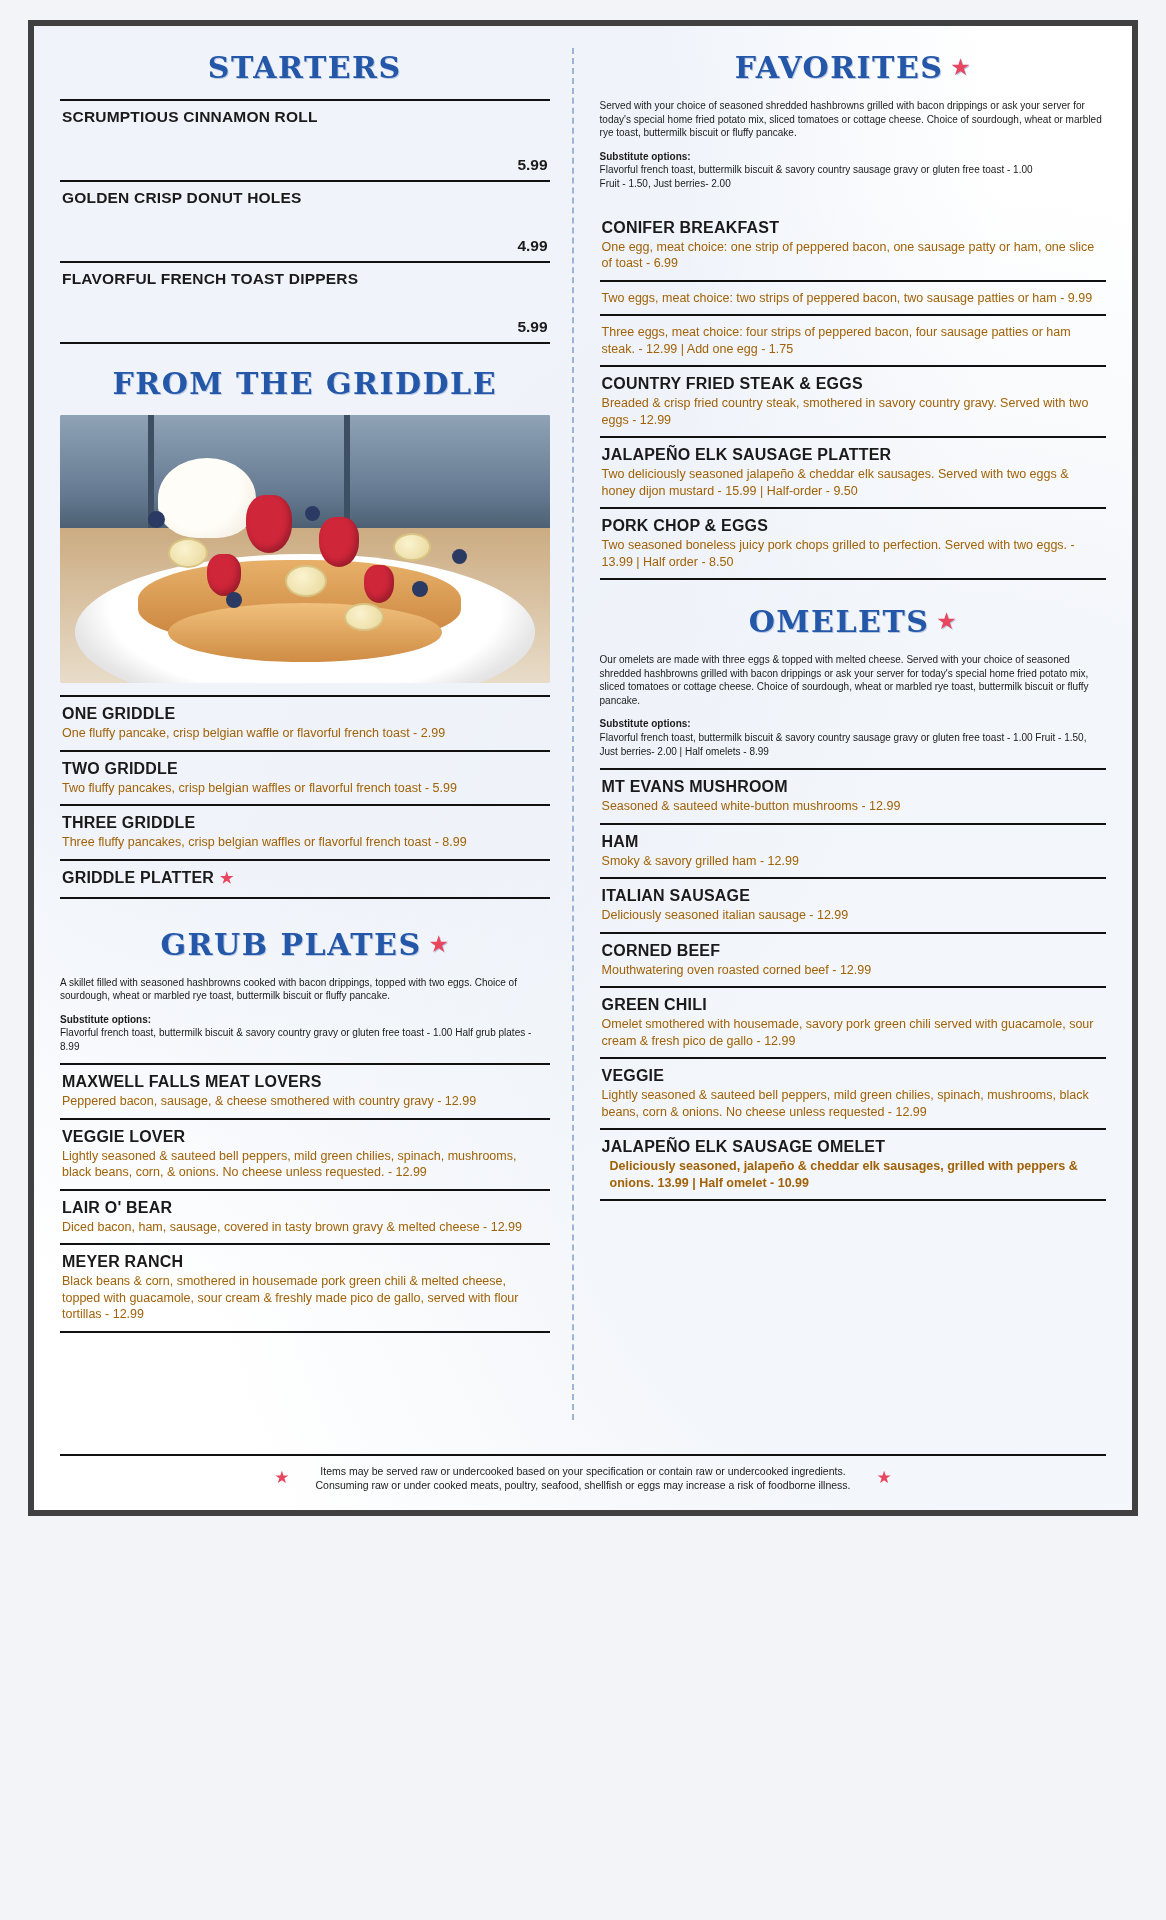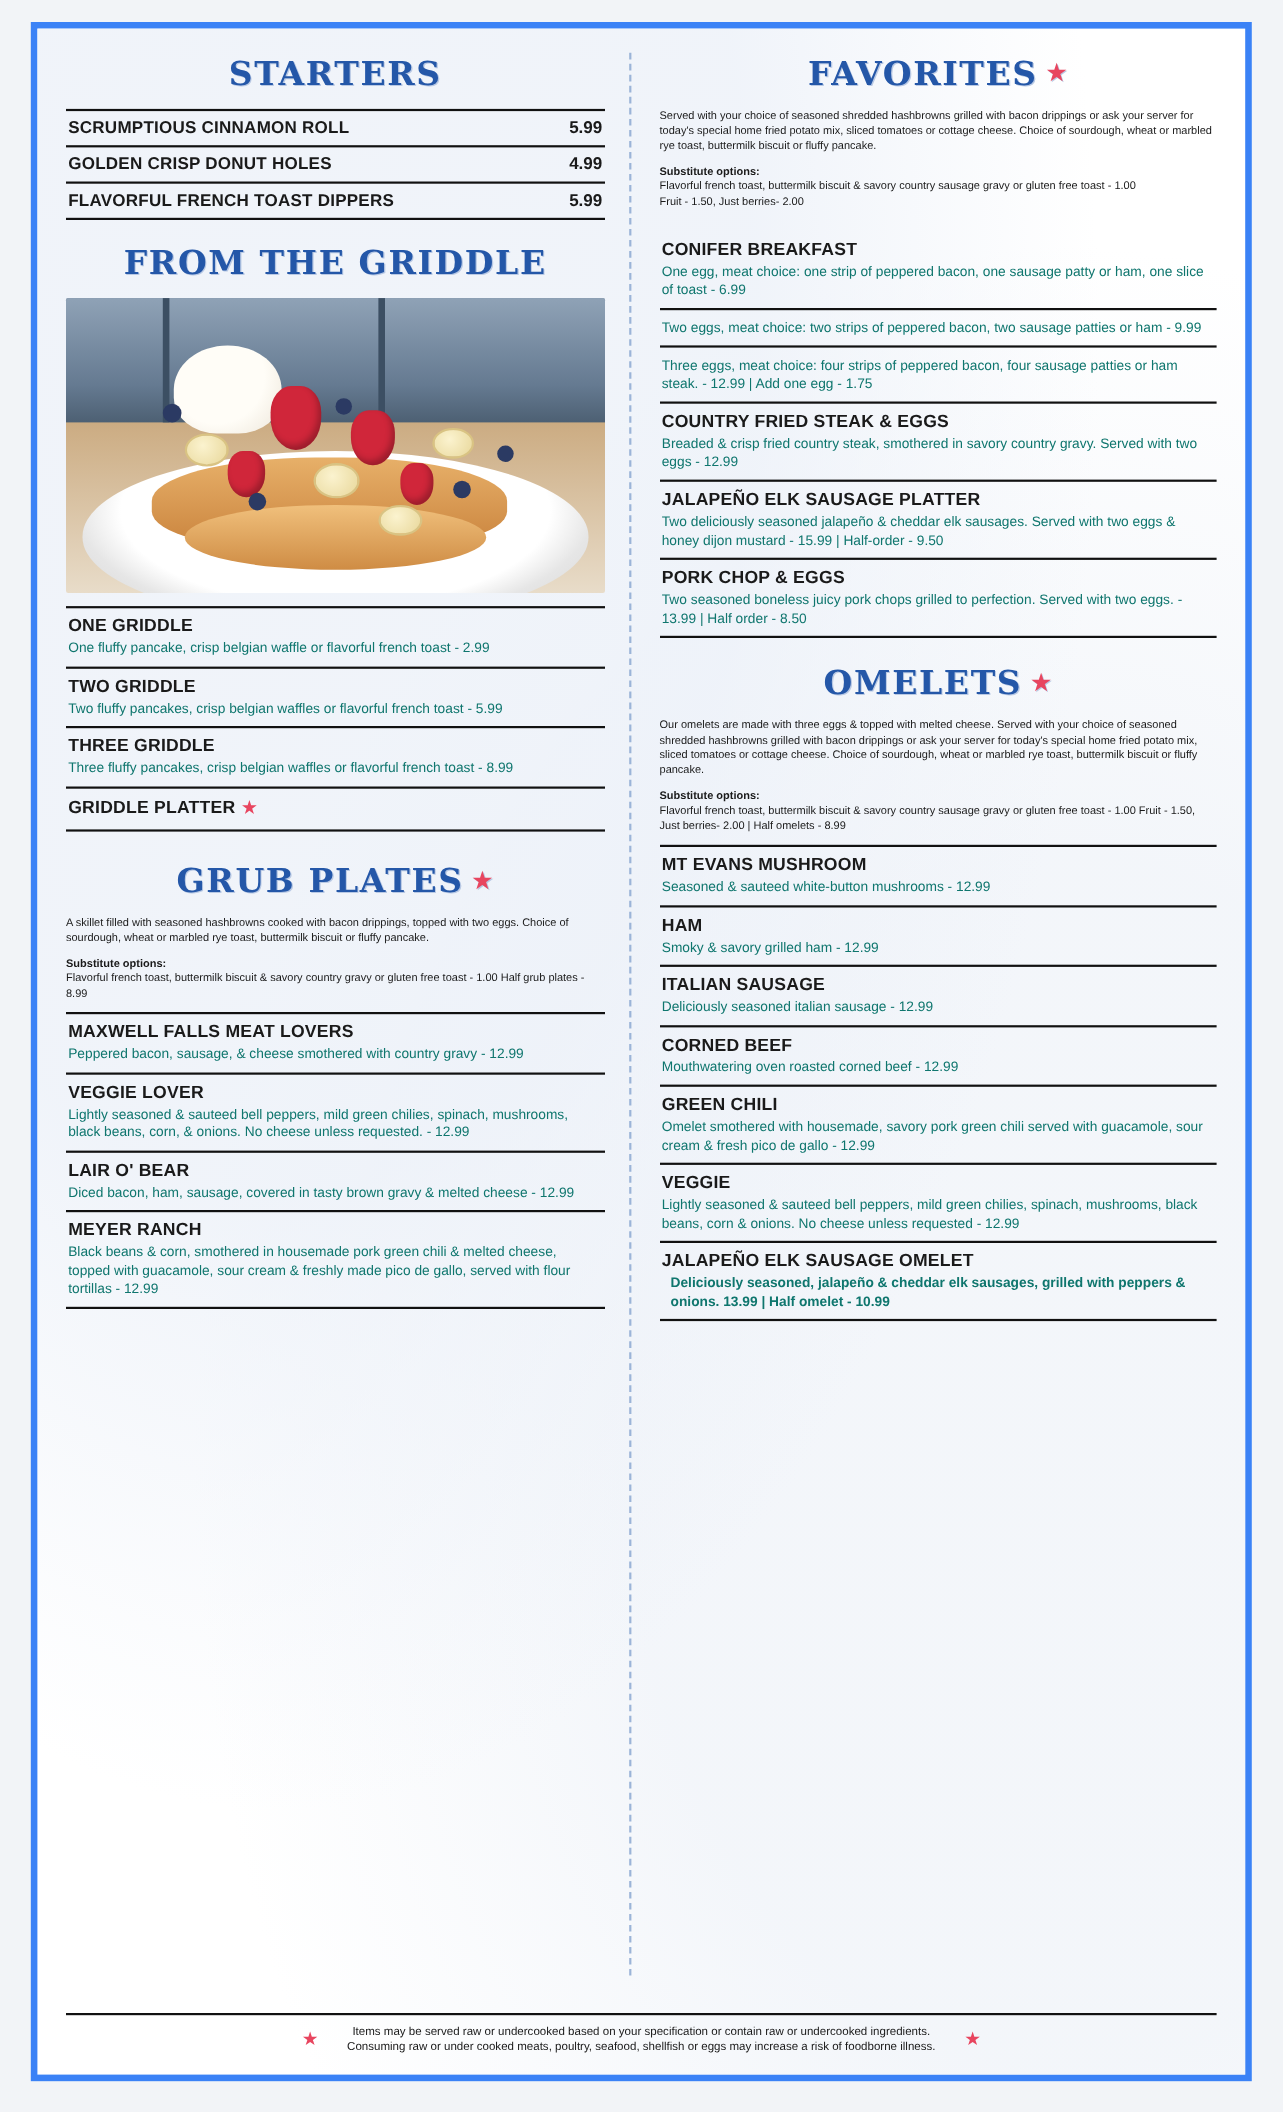--- a/index.html
+++ b/index.html
@@ -9,23 +9,23 @@
     height: 1920px;
     background: #f2f4f7;
     font-family: "Liberation Sans", sans-serif;
     color: #1a1a1a;
     position: relative;
     overflow: hidden;
   }
   .page {
     position: absolute;
     left: 28px; top: 20px;
-    width: 1110px; height: 1872px;
+    width: 1110px; height: 1496px;
     background: #ffffff;
-    border: 6px solid #3b82f6;
+    border: 6px solid #404040;
     padding: 18px 26px 10px 26px;
   }
   .page::before{
     content:"";
     position:absolute; inset:0;
     background:
       radial-gradient(ellipse at 20% 15%, rgba(235,240,248,.75) 0 35%, rgba(255,255,255,0) 60%),
       radial-gradient(ellipse at 85% 70%, rgba(238,242,248,.7) 0 30%, rgba(255,255,255,0) 60%);
     pointer-events:none;
   }
@@ -53,21 +53,21 @@
   }
   h2.section .star { color: #e8455f; font-size: 20px; vertical-align: 4px; margin-left: 8px;}
 
   .price-row {
     display: flex; justify-content: space-between; align-items: flex-start;
     border-bottom: 2px solid #111;
     padding: 7px 2px 6px 2px;
   }
   .price-row:first-of-type { border-top: 2px solid #111; }
   .price-row .name { font-weight: bold; font-size: 15.5px; letter-spacing: .2px; }
-  .price-row .price { font-weight: bold; font-size: 15.5px; }
+  .price-row .price { font-weight: bold; font-size: 15.5px; margin-top: 48px; }
 
   .photo {
     width: 100%; height: 268px;
     margin: 4px 0 12px 0;
     border-radius: 2px;
     position: relative; overflow: hidden;
     background: linear-gradient(#7d8fa3 0%, #5c6f86 38%, #caa97e 39%, #e8dcc9 100%);
   }
   .photo .window {
     position:absolute; left:0; top:0; width:100%; height:42%;
@@ -98,21 +98,21 @@
   .photo .straw{ position:absolute; background:#d0263a; border-radius:45% 45% 55% 55%; box-shadow:inset -3px -4px 6px rgba(0,0,0,.25);}
   .photo .ban{ position:absolute; background:radial-gradient(circle at 40% 35%,#fbf3cf,#e8d79a); border-radius:50%; border:2px solid #d9c383;}
   .photo .blue{ position:absolute; background:#2b3a63; border-radius:50%; }
 
   .item { border-bottom: 2px solid #111; padding: 8px 2px 8px 2px; }
   .item:first-of-type { border-top: 2px solid #111; }
   .item .title {
     font-weight: bold; font-size: 16px; letter-spacing: .2px; margin-bottom: 2px;
   }
   .item .title .star{ color:#e8455f; font-size:15px; margin-left:6px;}
-  .item .desc { font-size: 12.5px; line-height: 1.32; color: #0f766e; }
+  .item .desc { font-size: 12.5px; line-height: 1.32; color: #a16207; }
 
   .intro { font-size: 10px; line-height: 1.36; margin: 2px 0 10px 0; }
   .intro .sub { font-weight: bold; margin-top: 10px; }
   .intro p { margin: 0; }
 
   .footer {
     position: absolute;
     left: 26px; right: 26px; bottom: 18px;
     border-top: 2px solid #111;
     padding-top: 8px;

